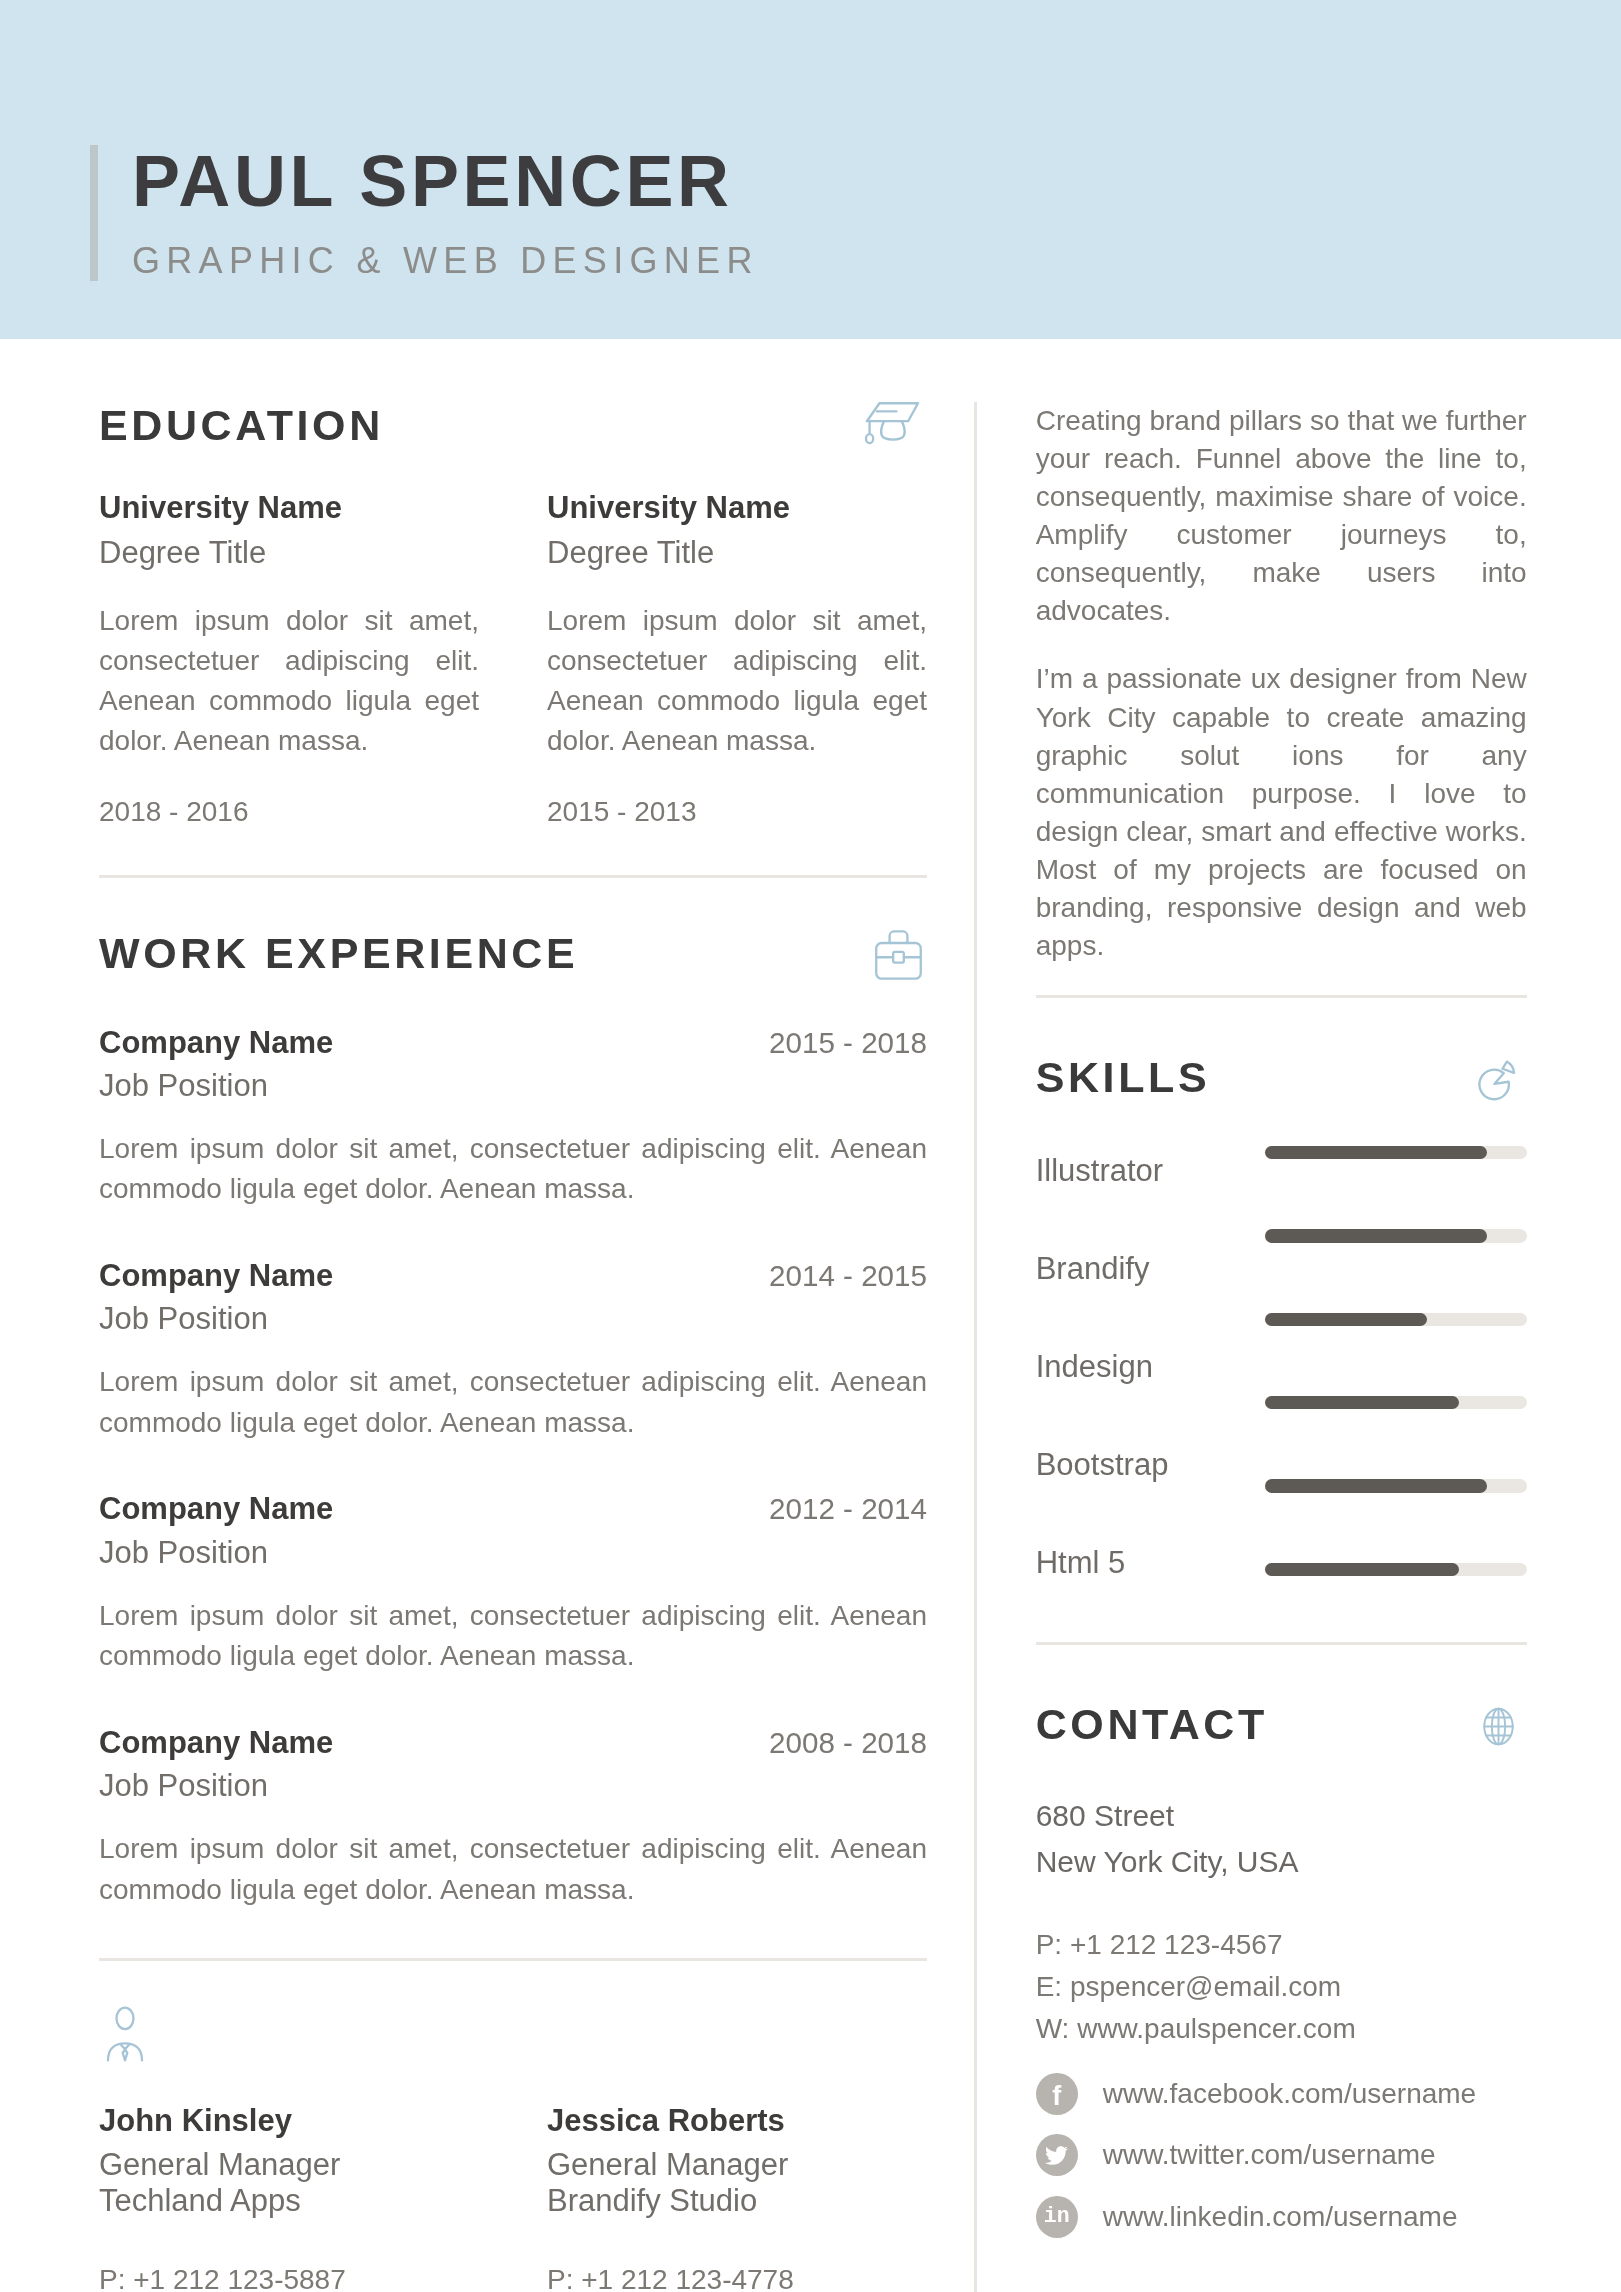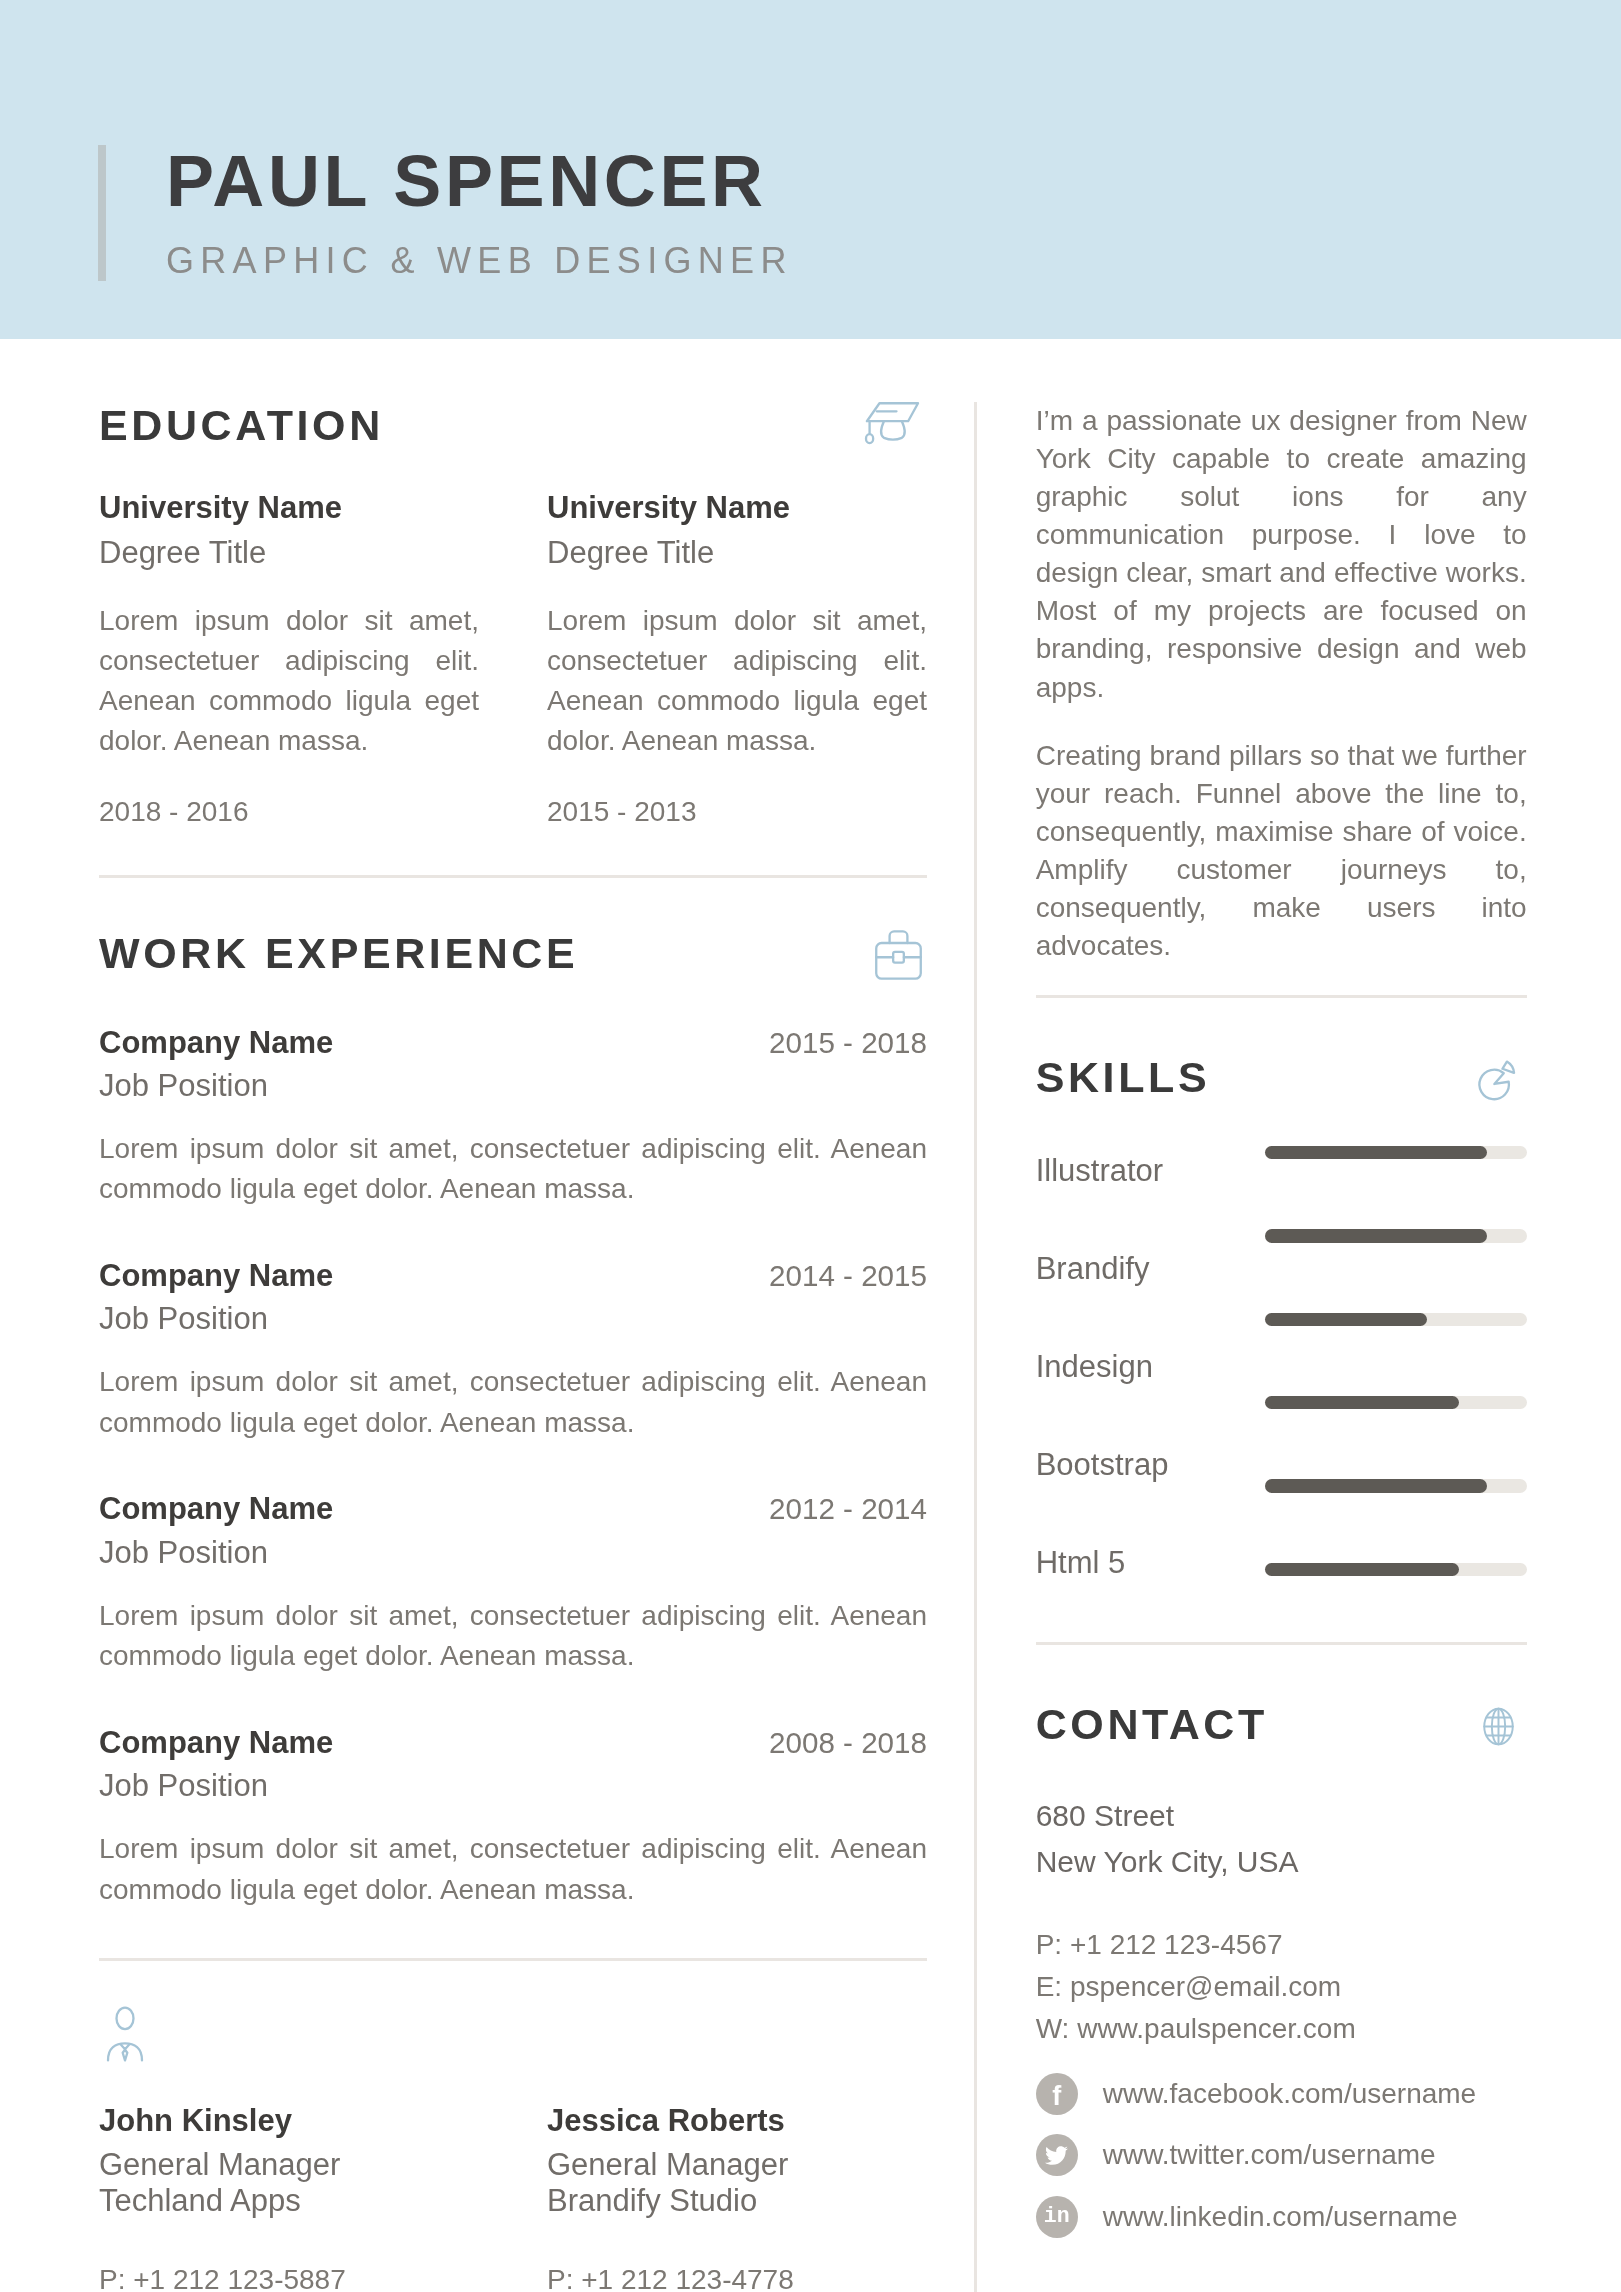--- a/index.html
+++ b/index.html
@@ -7,21 +7,21 @@
   body {
     width:1621px; height:2293px;
     font-family:"Liberation Sans","DejaVu Sans",sans-serif;
     color:#7c7873;
     position:relative;
     overflow:hidden;
   }
 
   
   .header { height:339px; background:#cfe4ee; position:relative; }
-  .header-inner { position:absolute; left:98px; top:145px; display:flex;gap:26px; }
+  .header-inner { position:absolute; left:90px; top:145px; display:flex; }
   .accent-bar { width:8px; height:136px; background:#bdc7ca; margin-right:34px; }
   .name {
     font-size:72px; font-weight:700; color:#3d3d3f;
     letter-spacing:3.6px; line-height:1.02;
   }
   .role-title {
     font-size:36px; color:#8c8c8b; letter-spacing:6.3px; margin-top:21.5px; font-weight:400;
   }
 
   
@@ -238,22 +238,22 @@
       </div>
     </div>
 
   </div>
 
   <div class="vsep"></div>
 
   <div class="col-right">
 
     <div class="about">
+      <p>Creating brand pillars so that we further your reach. Funnel above the line to, consequently, maximise share of voice. Amplify customer journeys to, consequently, make users into advocates.</p>
       <p>I’m a passionate ux designer from New York City capable to create amazing graphic solut ions for any communication purpose. I love to design clear, smart and effective works. Most of my projects are focused on branding, responsive design and web apps.</p>
-      <p>Creating brand pillars so that we further your reach. Funnel above the line to, consequently, maximise share of voice. Amplify customer journeys to, consequently, make users into advocates.</p>
     </div>
 
     <div class="divider divider-after-about"></div>
 
     <div class="skills-section">
       <div class="section-head">
         <div class="section-title">SKILLS</div>
         <div class="sec-icon">
           <svg width="59" height="63" viewBox="0 0 66 70" class="icon-blue">
             <path d="M40 28 A16.5 16.5 0 1 0 45.5 37.5 L29.5 40 Z"></path>

